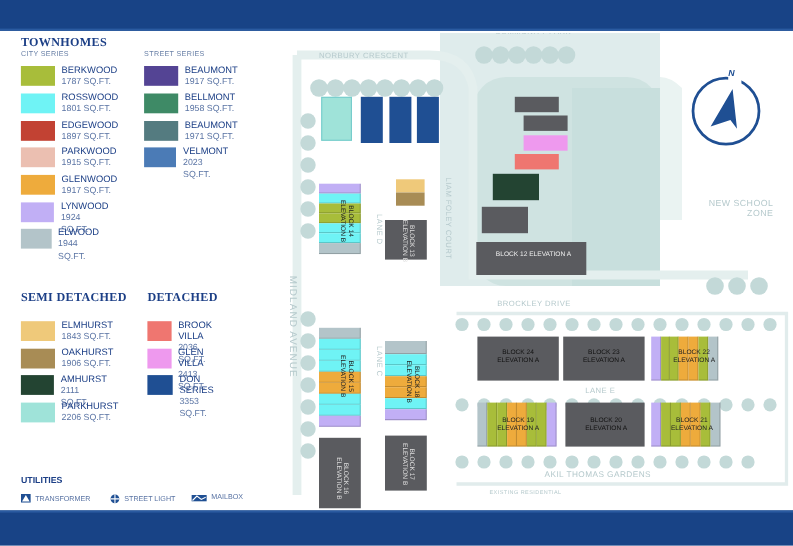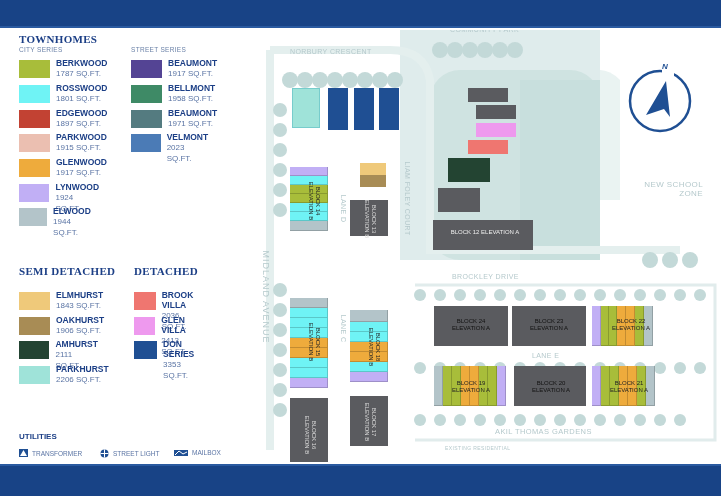--- a/index.html
+++ b/index.html
@@ -5,21 +5,21 @@
   *{box-sizing:border-box;margin:0;padding:0}
   body{width:721px;height:496px;overflow:hidden;background:#fff;font-family:"Liberation Sans",sans-serif;position:relative}
   .band{position:absolute;left:0;width:721px;background:#184386}
   .band.top{top:0;height:28px;border-bottom:2px solid #2a5aa0}
   .band.bottom{top:464px;height:32px;border-top:2px solid #2a5aa0}
   .legend{position:absolute;left:0;top:30px;width:250px;height:432px}
   .h-serif{font-family:"Liberation Serif",serif;font-weight:bold;color:#1c3f86;font-size:11px;letter-spacing:0.3px;position:absolute}
   .sub{position:absolute;font-size:6.5px;color:#6b82a8;letter-spacing:0.3px}
   .item{position:absolute;height:22px;display:flex;align-items:flex-start}
   .sw{width:31px;height:18px;margin-top:2px;margin-right:6px}
-  .nm{font-size:8.5px;font-weight:bold;color:#1c3f86;line-height:10px;display:block}
+  .nm{font-size:8.5px;font-weight:normal;color:#1c3f86;line-height:10px;display:block}
   .sq{font-size:8px;color:#5a74a4;line-height:11px;display:block}
   .util-h{position:absolute;left:19px;top:432px;font-size:8px;font-weight:bold;color:#1c3f86}
   .util{position:absolute;top:449px;font-size:6.5px;color:#5a74a4;display:flex;align-items:center;gap:4px}
   .map{position:absolute;left:250px;top:30px;width:471px;height:432px;overflow:hidden}
   .lbl{position:absolute;font-size:7px;color:#b5c9cc;letter-spacing:0.4px;white-space:nowrap}
   .blk{position:absolute;display:flex}
   .unit{border-right:1px solid rgba(0,0,0,0.18);border-bottom:1px solid rgba(0,0,0,0.18)}
   .blabel{position:absolute;font-size:6px;color:#222;text-align:center;line-height:7px;font-weight:normal}
 </style>
 </head>

